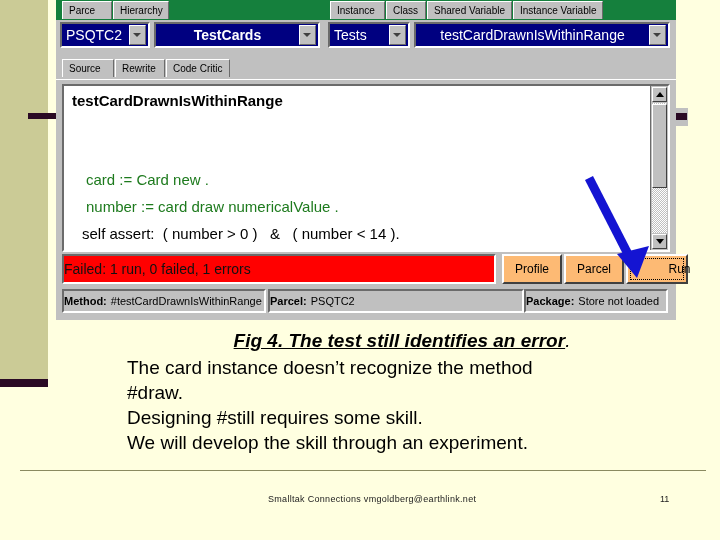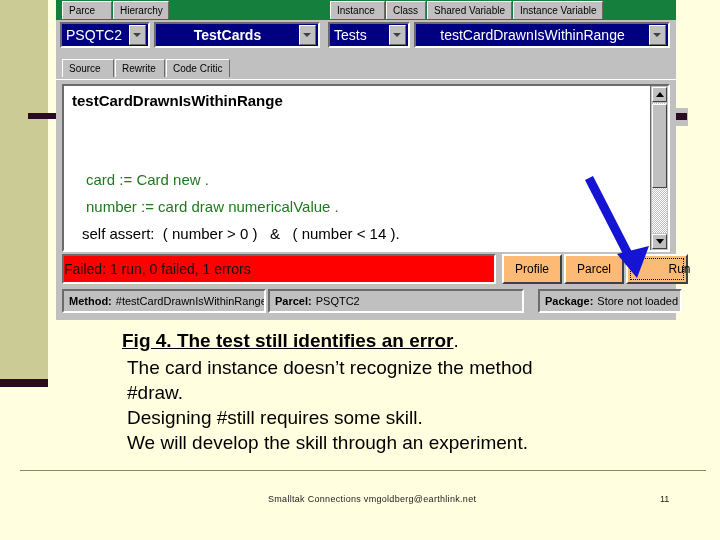--- a/index.html
+++ b/index.html
@@ -260,21 +260,20 @@
     top: 289px;
     height: 24px;
     background: #c0c0c0;
     border: 2px solid;
     border-color: #6b6b6b #ffffff #ffffff #6b6b6b;
     box-sizing: border-box;
     font-size: 11px;
     color: #000;
     display: flex;
     align-items: center;
-    padding-left: 5px;
     overflow: hidden;
     white-space: nowrap;
   }
   .info-cell b { margin-right: 4px; }
 
   
   .arrow-svg {
     position: absolute;
     left: 575px; top: 170px;
     width: 80px; height: 115px;
@@ -285,22 +284,23 @@
   
   .caption {
     position: absolute;
     left: 122px; top: 328px;
     width: 560px;
     font-size: 19px;
     color: #000;
     line-height: 25px;
   }
   .caption .figline {
-    text-align: left;
+    text-align: center;
     margin-bottom: 2px;
+    font-style: italic;
   }
   .caption .figline b {
     font-weight: bold;
     text-decoration: underline;
   }
   .caption .body {
     text-align: left;
     margin-left: 5px;
   }
 
@@ -396,21 +396,21 @@
     </div>
 
     <div class="info-cell" style="left:6px;width:204px">
       <b>Method:</b>
       <span>#testCardDrawnIsWithinRange (Te</span>
     </div>
     <div class="info-cell" style="left:212px;width:256px">
       <b>Parcel:</b>
       <span>PSQTC2</span>
     </div>
-    <div class="info-cell" style="left:482px;width:144px">
+    <div class="info-cell" style="left:468px;width:144px">
       <b>Package:</b>
       <span>Store not loaded</span>
     </div>
   </div>
 
   <svg class="arrow-svg" viewBox="0 0 80 115">
     <line x1="14" y1="8" x2="55" y2="88" stroke="#1414d2" stroke-width="9" stroke-linecap="butt"></line>
     <polygon points="62,108 42,84 74,76" fill="#1414d2"></polygon>
   </svg>
 

